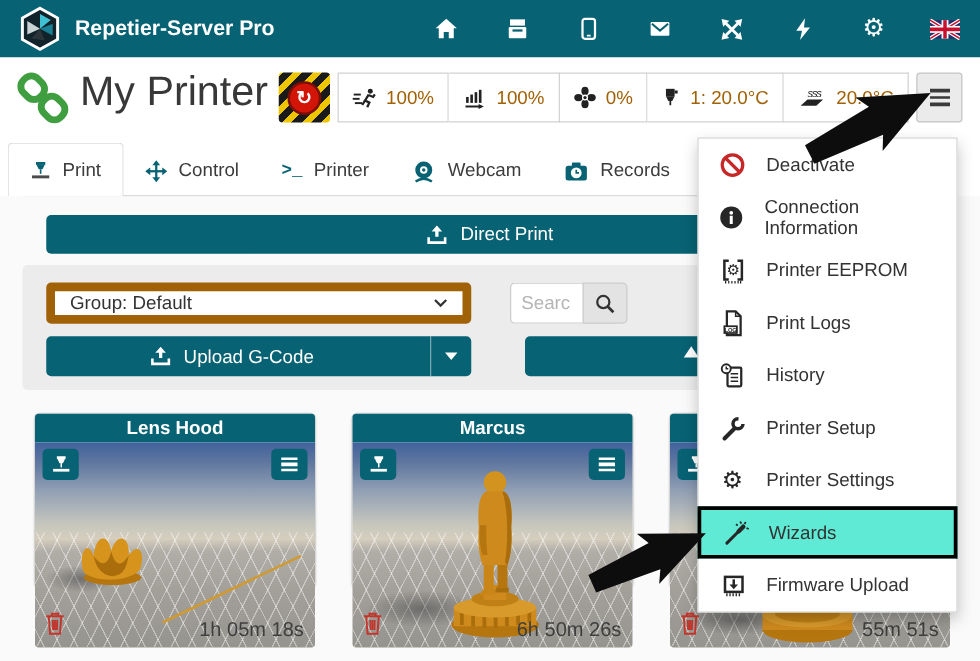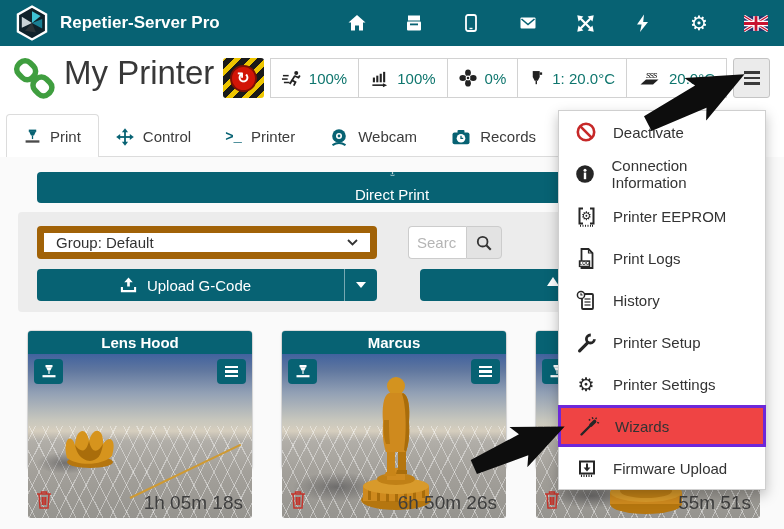--- a/index.html
+++ b/index.html
@@ -19,38 +19,38 @@
   .pheader { position:absolute; left:0; top:46px; width:784px; height:64px; background:#fff; }
   .chain { position:absolute; left:12px; top:10px; }
   .printer-name { position:absolute; left:64px; top:8px; font-size:33px; font-weight:normal; color:#383838; }
   .statusbar { position:absolute; right:14px; top:12px; height:40px; display:flex; align-items:stretch; }
   .estop { width:41px; height:40px; border-radius:3px; margin-right:6px;
            background:repeating-linear-gradient(-45deg,#edc500 0 5px,#1a1a1a 5px 11px);
            display:flex; align-items:center; justify-content:center; cursor:pointer; }
   .estop-circle { width:27px; height:27px; border-radius:50%; background:#d21507; border:2px solid #7c0f04;
                   color:#fff; font-size:15px; font-weight:bold; display:flex; align-items:center; justify-content:center; }
   .sbox { display:flex; align-items:center; gap:8px; padding:0 11px; background:#fff;
-          border:1px solid #d2d2d2; border-left:none; font-size:15px; color:#0f766e; cursor:pointer; }
+          border:1px solid #d2d2d2; border-left:none; font-size:15px; color:#a16207; cursor:pointer; }
   .sbox.first { border-left:1px solid #d2d2d2; }
   .hamb { width:37px; height:40px; margin-left:6px; background:#ebebeb; border:1px solid #c4c4c4; border-radius:3px;
           display:flex; flex-direction:column; align-items:center; justify-content:center; gap:3px; cursor:pointer; }
   .hamb i { display:block; width:16px; height:2.4px; background:#3a3a3a; }
 
   
   .content-bg { position:absolute; left:0; top:157px; width:784px; height:372px; background:#fafafa; }
   .tabline { position:absolute; left:18px; top:156px; width:748px; height:1px; background:#dcdcdc; }
   .tabs { position:absolute; left:6px; top:114px; height:43px; display:flex; align-items:flex-end;text-align:center; }
   .tab { display:flex; align-items:center; gap:9px; padding:0 17px; height:41px; font-size:15px; color:#3c3c3c; cursor:pointer; }
   .tab.active { background:#fff; border:1px solid #dcdcdc; border-bottom:none; border-radius:4px 4px 0 0; height:43px; z-index:2; }
   .console-glyph { color:#076273; font-weight:bold; font-family:"Liberation Mono", monospace; font-size:14px; }
 
   
   .teal-btn { background:#076273; border-radius:4px; color:#fff; font-size:15px;
               display:flex; align-items:center; justify-content:center; gap:10px; cursor:pointer; }
-  .direct-print { position:absolute; left:37px; top:172px; width:710px; height:31px;flex-direction:column; }
+  .direct-print { position:absolute; left:37px; top:172px; width:710px; height:31px; }
   .panel { position:absolute; left:18px; top:212px; width:748px; height:100px; background:#ececec; border-radius:4px; }
   .group-select { position:absolute; left:19px; top:14px; width:340px; height:33px; background:#fff;
                   border:7px solid #a16207; border-radius:4px; display:flex; align-items:center;
                   justify-content:space-between; padding:0 12px; font-size:15px; color:#333; cursor:pointer; }
   .search-wrap { position:absolute; left:390px; top:14px; height:33px; display:flex; }
   .search-input { width:58px; height:33px; border:1px solid #ccc; border-right:none; border-radius:4px 0 0 4px;
                   padding:0 8px; font-size:15px; color:#333; font-family:"Liberation Sans",sans-serif; outline:none; }
   .search-input::placeholder { color:#b5b5b5; }
   .search-btn { width:36px; height:33px; background:#e3e3e3; border:1px solid #ccc; border-radius:0 4px 4px 0;
                 display:flex; align-items:center; justify-content:center; cursor:pointer; }
@@ -72,35 +72,35 @@
                 font-weight:bold; font-size:15px; text-align:center; line-height:23px; }
   .preview { position:relative; height:164px; border-radius:0 0 3px 3px; overflow:hidden; cursor:pointer;
      background:linear-gradient(180deg,#41629e 0%,#60779f 10%,#93a1b5 24%,#c6c6bd 40%,#d6cebe 47%,#b1aea8 53%,#a3a09a 72%,#96948f 100%); }
   .grid { position:absolute; left:-20px; right:-20px; top:44%; bottom:0;
      background-image:repeating-linear-gradient(63deg,rgba(255,255,255,0.40) 0 1px,transparent 1px 12px),
                       repeating-linear-gradient(-63deg,rgba(255,255,255,0.40) 0 1px,transparent 1px 12px); }
   .mini-btn { position:absolute; top:5px; width:29px; height:25px; background:#076273; border-radius:4px;
               display:flex; flex-direction:column; align-items:center; justify-content:center; gap:2px; cursor:pointer; }
   .mini-btn.l { left:6px; } .mini-btn.r { right:6px; }
   .mini-btn i { display:block; width:13px; height:2.2px; background:#fff; }
-  .time { position:absolute; right:9px; bottom:4px; font-size:19px; color:#3e3e3e; }
+  .time { position:absolute; right:9px; bottom:4px; font-size:16px; color:#3e3e3e; }
   .trash { position:absolute; left:8px; bottom:5px; cursor:pointer; }
   .shadow { position:absolute; border-radius:50%;
             background:radial-gradient(ellipse at center,rgba(50,50,55,0.45),rgba(50,50,55,0) 70%); }
   .lens-line { position:absolute; left:102px; top:143px; width:123px; height:2px; background:#cf9a33;
                transform:rotate(-25.7deg); transform-origin:left center; }
   .model { position:absolute; }
 
   
   .menu { position:absolute; left:558px; top:110px; width:208px; background:#fff; border:1px solid #cfcfcf;
           box-shadow:0 5px 12px rgba(0,0,0,0.25); z-index:20; }
   .mi { display:flex; align-items:center; gap:15px; height:42px; padding:0 8px 0 15px;
         font-size:15px; color:#333; cursor:pointer; background:#fff; }
   .mi .ic { width:24px; display:flex; justify-content:center; align-items:center; }
-  .mi.hl { background:#ef4444; border:3px solid #6d28d9; margin:0 -1px; }
+  .mi.hl { background:#5eead4; border:3px solid #000000; margin:0 -1px; }
   .gear-dark { color:#262626; font-size:19px; line-height:19px; }
 
   
   .arrow { position:absolute; z-index:30; }
   .arrow1 { left:640px; top:74px; transform:rotate(-27deg); }
   .arrow2 { left:468px; top:424px; transform:rotate(-24deg); }
 </style>
 </head>
 <body>
 

